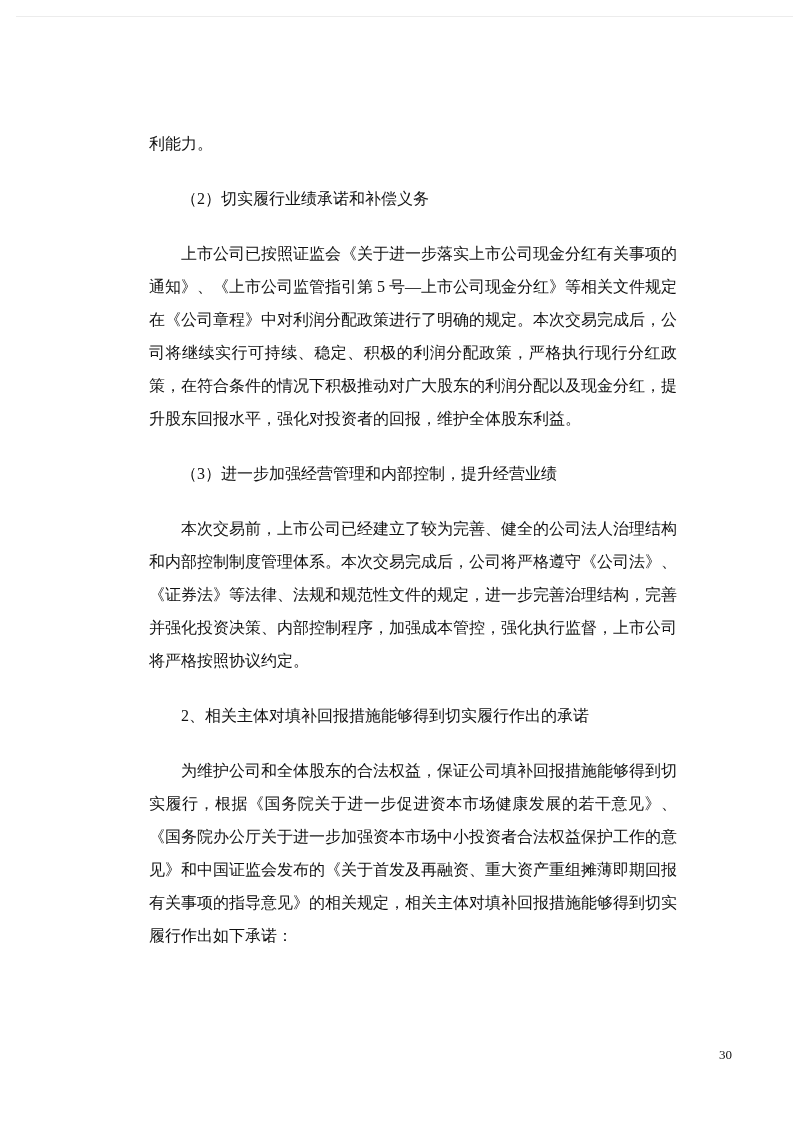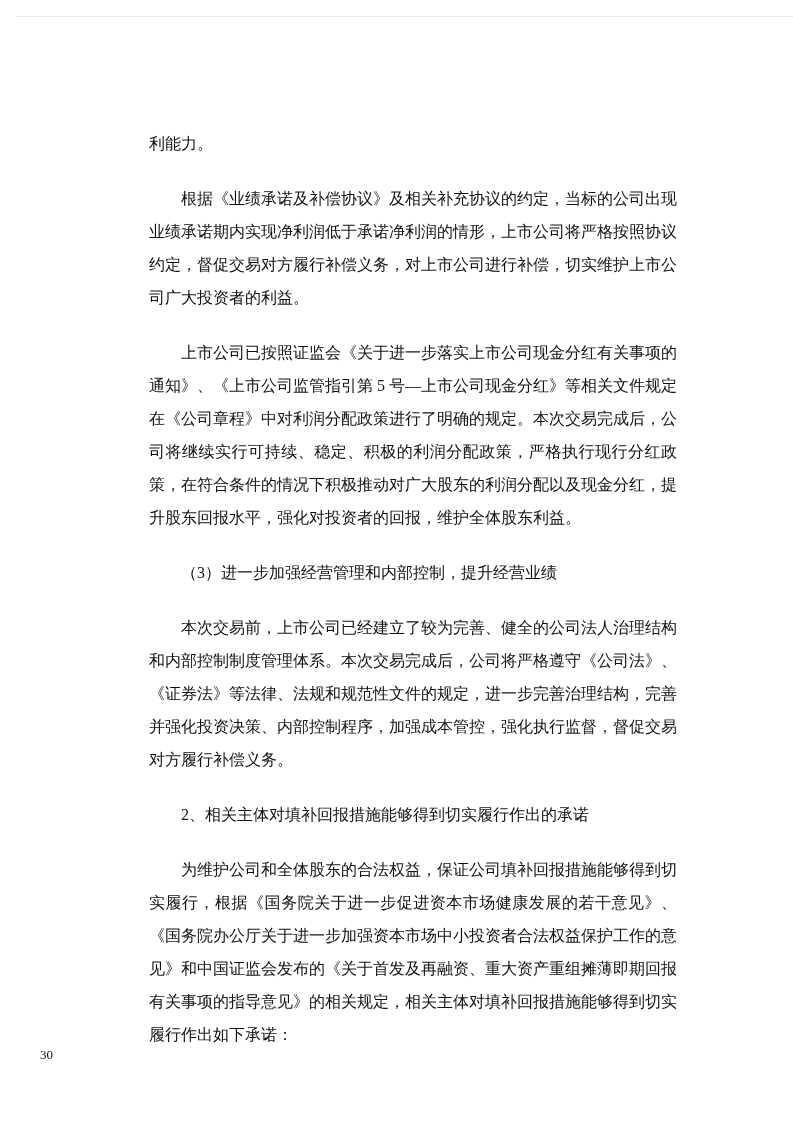--- a/index.html
+++ b/index.html
@@ -36,35 +36,35 @@
   .doc-content p.continuation {
     text-indent: 0;
     text-align: left;
   }
   .doc-content p.heading {
     text-align: left;
   }
   .page-footer {
     position: absolute;
     top: 1022px;
-    left: 16px;
+    left: 10px;
     width: 714px;
-    text-align: left;
+    text-align: right;
     font-size: 13px;
     line-height: 16px;
     color: #111111;
   }
 </style>
 </head>
 <body>
 
 <div class="page">
   <div class="doc-content">
     <p class="continuation">利能力。</p>
-    <p class="body">根据《业绩承诺及补偿协议》及相关补充协议的约定，当标的公司出现业绩承诺期内实现净利润低于承诺净利润的情形，上市公司将严格按照协议约定，督促交易对方履行补偿义务，对上市公司进行补偿，切实维护上市公司广大投资者的利益。</p>
+    <p class="heading">（2）切实履行业绩承诺和补偿义务</p>
     <p class="body">上市公司已按照证监会《关于进一步落实上市公司现金分红有关事项的通知》、《上市公司监管指引第 5 号—上市公司现金分红》等相关文件规定在《公司章程》中对利润分配政策进行了明确的规定。本次交易完成后，公司将继续实行可持续、稳定、积极的利润分配政策，严格执行现行分红政策，在符合条件的情况下积极推动对广大股东的利润分配以及现金分红，提升股东回报水平，强化对投资者的回报，维护全体股东利益。</p>
     <p class="heading">（3）进一步加强经营管理和内部控制，提升经营业绩</p>
-    <p class="body">本次交易前，上市公司已经建立了较为完善、健全的公司法人治理结构和内部控制制度管理体系。本次交易完成后，公司将严格遵守《公司法》、《证券法》等法律、法规和规范性文件的规定，进一步完善治理结构，完善并强化投资决策、内部控制程序，加强成本管控，强化执行监督，督促交易对方履行补偿义务。</p>
+    <p class="body">本次交易前，上市公司已经建立了较为完善、健全的公司法人治理结构和内部控制制度管理体系。本次交易完成后，公司将严格遵守《公司法》、《证券法》等法律、法规和规范性文件的规定，进一步完善治理结构，完善并强化投资决策、内部控制程序，加强成本管控，强化执行监督，上市公司将严格按照协议约定。</p>
     <p class="heading">2、相关主体对填补回报措施能够得到切实履行作出的承诺</p>
     <p class="body">为维护公司和全体股东的合法权益，保证公司填补回报措施能够得到切实履行，根据《国务院关于进一步促进资本市场健康发展的若干意见》、《国务院办公厅关于进一步加强资本市场中小投资者合法权益保护工作的意见》和中国证监会发布的《关于首发及再融资、重大资产重组摊薄即期回报有关事项的指导意见》的相关规定，相关主体对填补回报措施能够得到切实履行作出如下承诺：</p>
   </div>
   <div class="page-footer">30</div>
 </div>
 
 </body></html>

